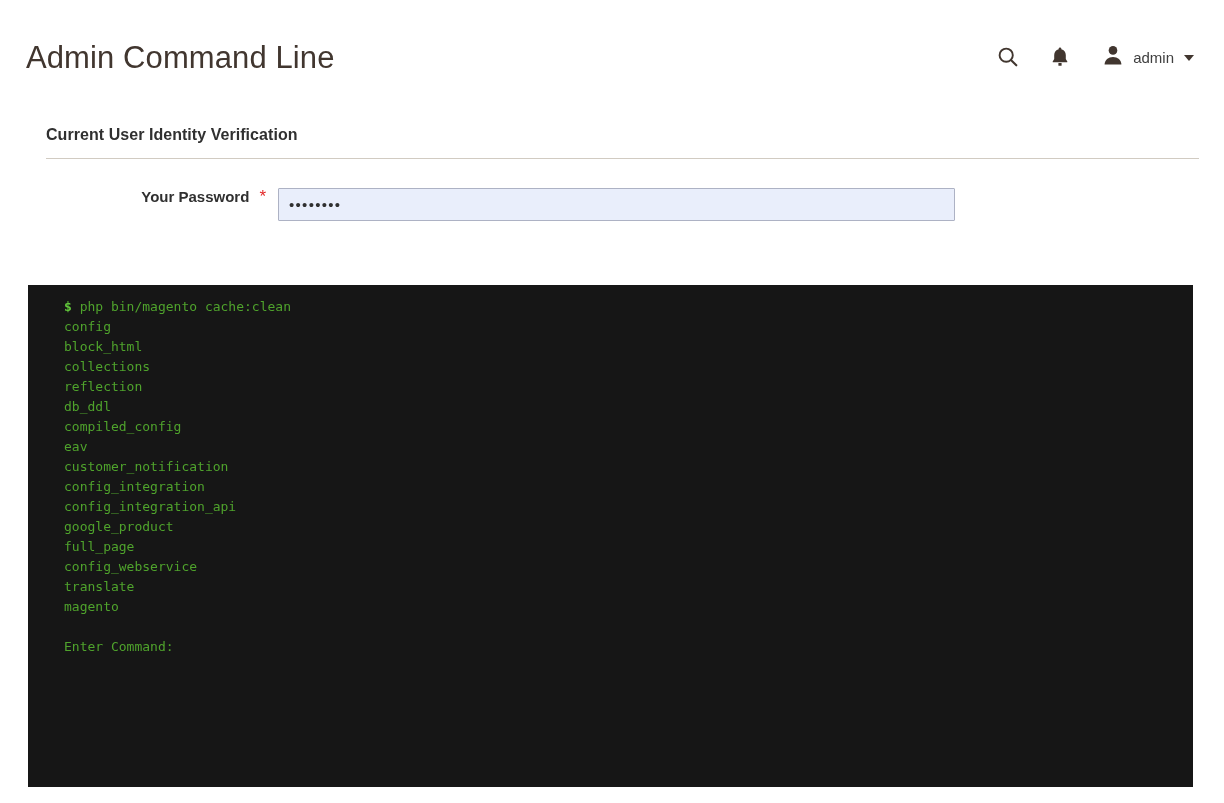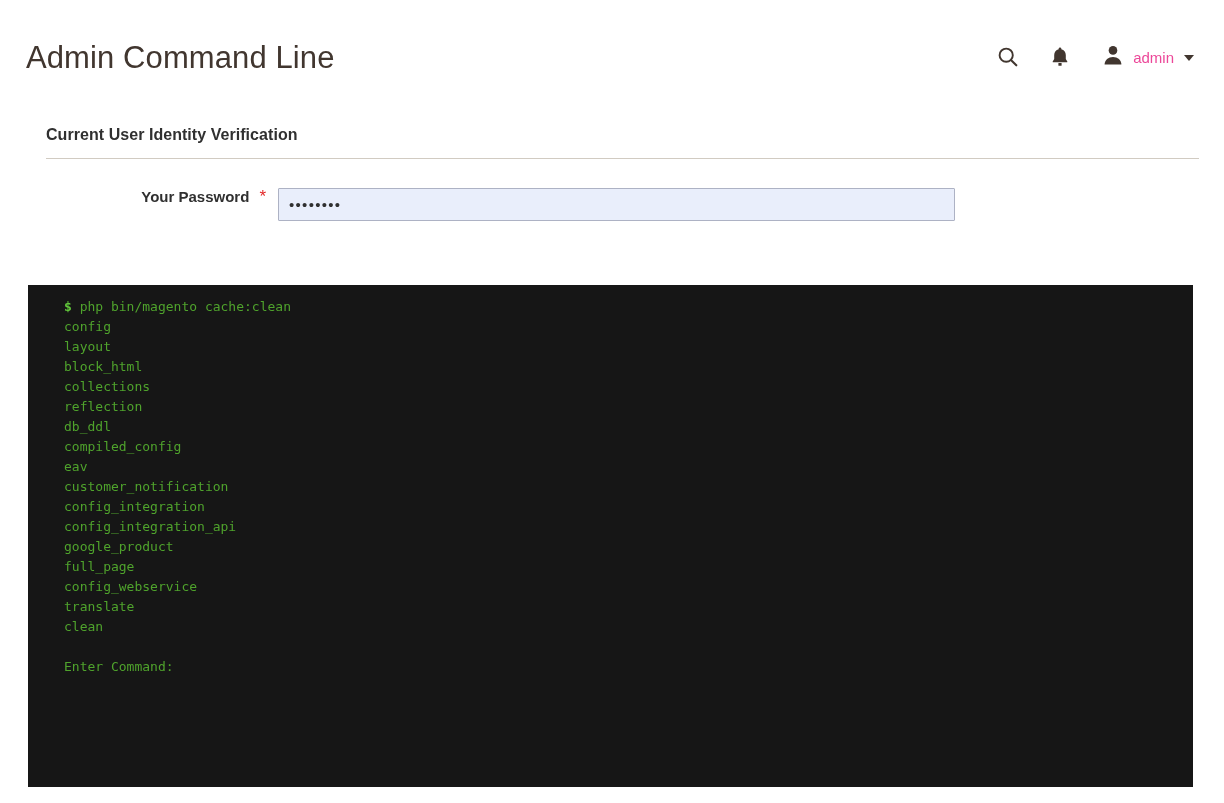--- a/index.html
+++ b/index.html
@@ -62,21 +62,21 @@
     display: flex;
     align-items: center;
     gap: 9px;
     cursor: pointer;
     padding: 4px 2px 4px 6px;
     margin-left: 10px;
   }
   .avatar-icon { display: block; }
   .user-name {
     font-size: 15px;
-    color: #ec4899;
+    color: #404040;
     font-weight: 400;
     line-height: 1;
   }
   .chevron-down {
     width: 0; height: 0;
     border-left: 5px solid transparent;
     border-right: 5px solid transparent;
     border-top: 6px solid #41362f;
     margin-left: 1px;
     margin-top: 2px;
@@ -229,31 +229,30 @@
       </div>
       <input class="password-input" type="text" value="••••••••" style="">
     </div>
   </div>
 </div>
 
 <div class="terminal">
   <div class="term-line"><span class="term-prompt">$</span><span class="term-cmd"> php bin/magento cache:clean</span></div>
   <div id="terminal-output">
       <div class="term-line">config</div>
-      <div class="term-line">layout</div>
       <div class="term-line">block_html</div>
       <div class="term-line">collections</div>
       <div class="term-line">reflection</div>
       <div class="term-line">db_ddl</div>
       <div class="term-line">compiled_config</div>
       <div class="term-line">eav</div>
       <div class="term-line">customer_notification</div>
       <div class="term-line">config_integration</div>
       <div class="term-line">config_integration_api</div>
       <div class="term-line">google_product</div>
       <div class="term-line">full_page</div>
       <div class="term-line">config_webservice</div>
       <div class="term-line">translate</div>
-      <div class="term-line">clean</div>
+      <div class="term-line">magento</div>
       <div class="term-line blank">&nbsp;</div>
       <div class="term-line">Enter Command:</div>
     </div>
 </div>
 
 </body></html>

